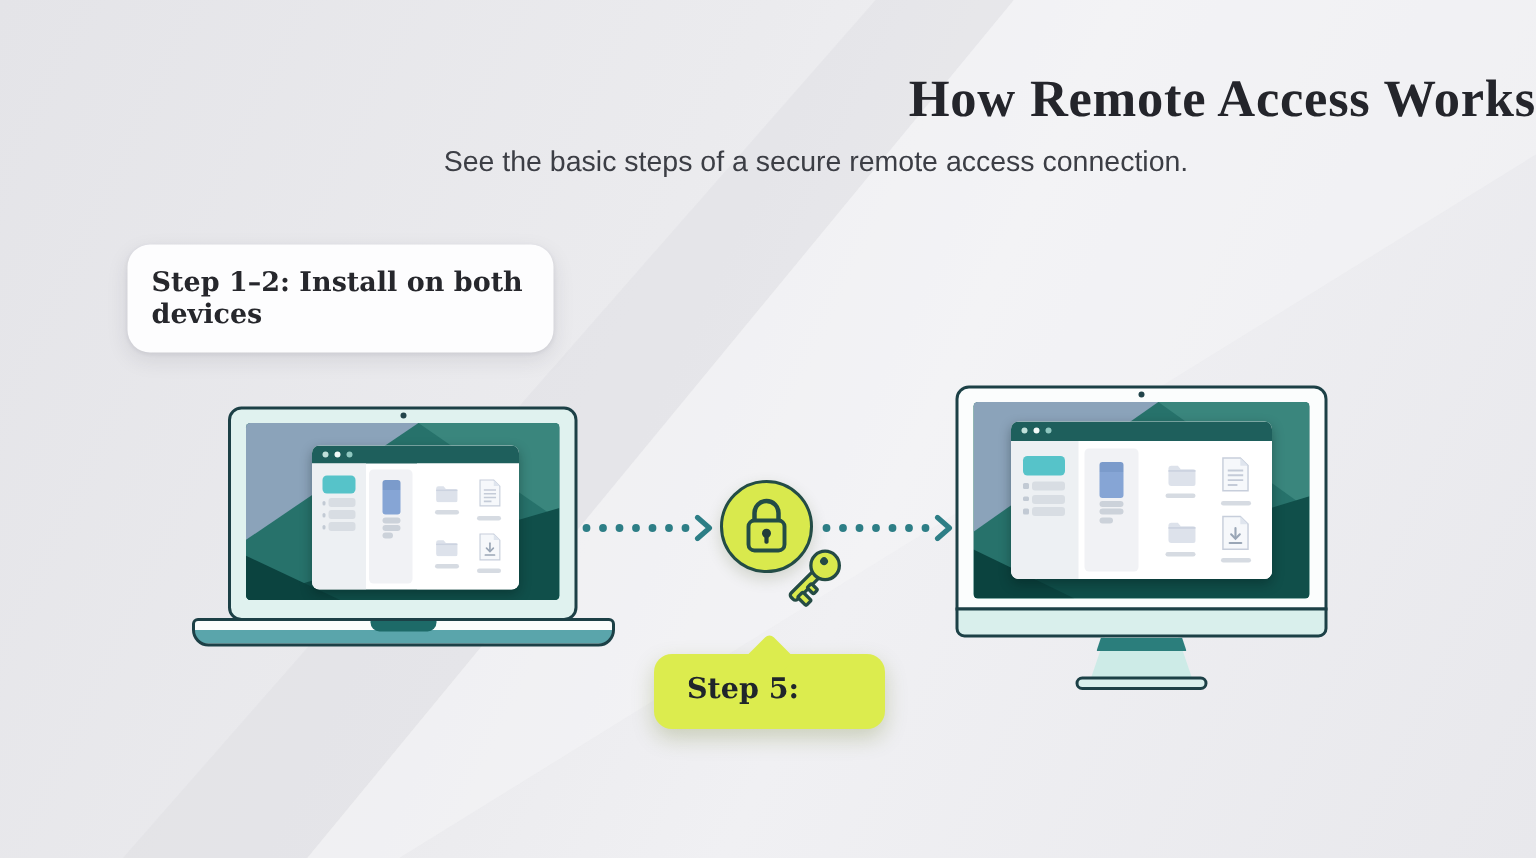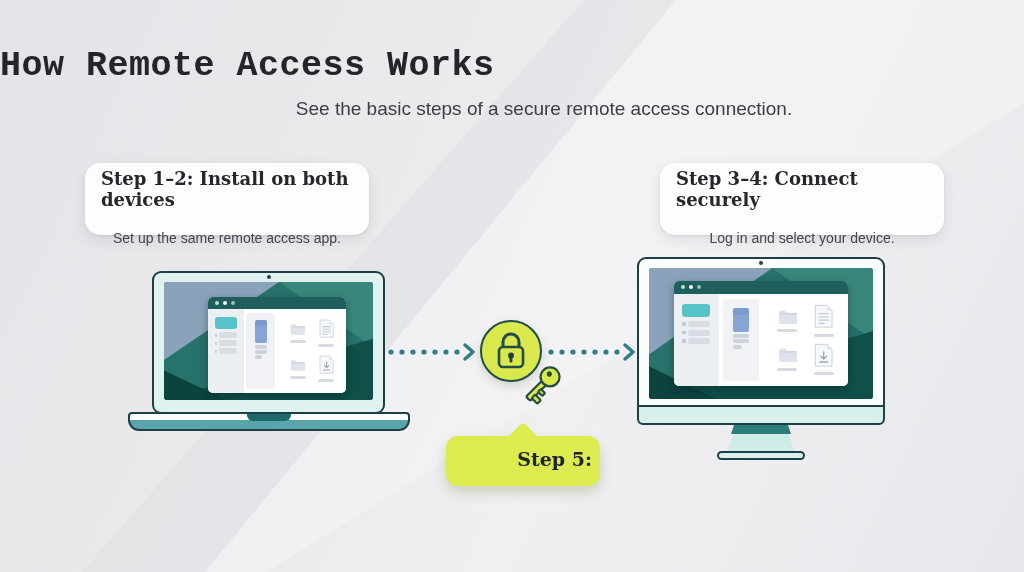--- a/index.html
+++ b/index.html
@@ -5,22 +5,22 @@
   html,body{margin:0;padding:0;}
   body{font-family:"Liberation Sans",sans-serif;}
   .stage{position:relative;width:1024px;height:572px;overflow:hidden;
          background:linear-gradient(115deg,#e4e4e8 0%,#ebebee 40%,#f0f0f3 58%,#e8e8ec 100%);}
   .bg-seam1{position:absolute;inset:0;background:#dddde2;opacity:.45;
             clip-path:polygon(57% 0,66% 0,20% 100%,8% 100%);}
   .bg-seam2{position:absolute;inset:0;background:#f6f6f8;opacity:.5;
             clip-path:polygon(66% 0,100% 0,100% 18%,26% 100%,20% 100%);}
 
   
-  .title{position:absolute;top:46px;left:0;width:100%;text-align:left;
-         font-family:Liberation Mono, monospace;font-weight:700;
+  .title{position:absolute;top:46px;left:0;width:100%;text-align:right;
+         font-family:Liberation Serif, serif;font-weight:700;
          font-size:35px;color:#24252b;letter-spacing:.5px;}
   .subtitle{position:absolute;top:98px;left:0;width:100%;text-align:center;
             font-size:19px;color:#3c3e45;padding-left:32px;}
 
   
   .card{position:absolute;width:284px;height:72px;background:#fdfdfe;border-radius:15px;
         box-shadow:0 5px 14px rgba(40,40,60,.10),0 1px 3px rgba(40,40,60,.08);
         display:flex;flex-direction:column;justify-content:center;align-items:center;gap:4px;}
   .card-left{left:85px;top:163px;}
   .card-right{left:660px;top:163px;}
@@ -98,45 +98,40 @@
   .arrow-left{left:387px;}
   .arrow-right{left:547px;}
   .lock-badge{position:absolute;left:480px;top:320px;width:62px;height:62px;border-radius:50%;
               background:#d9e94d;border:2.5px solid #234c46;box-sizing:border-box;
               display:flex;align-items:center;justify-content:center;
               box-shadow:0 4px 10px rgba(60,80,20,.18);}
   .key-wrap{position:absolute;left:519px;top:360px;width:48px;height:48px;}
 
   
   .callout{position:absolute;left:436px;top:436px;width:154px;background:#dcec4e;
-           border-radius:12px;padding:12px 8px 14px 8px;box-sizing:border-box;text-align:right;
-           box-shadow:0 6px 14px rgba(90,110,20,.25);margin-left:10px;}
+           border-radius:12px;padding:12px 8px 14px 22px;box-sizing:border-box;text-align:left;
+           box-shadow:0 6px 14px rgba(90,110,20,.25);}
   .callout .pointer{position:absolute;top:-9px;left:50%;width:24px;height:24px;margin-left:-12px;
            background:#dcec4e;transform:rotate(45deg);border-radius:4px;}
   .callout h4{position:relative;margin:0 0 2px 0;font-family:"DejaVu Serif","Liberation Serif",serif;
            font-size:19px;font-weight:700;color:#20252b;}
   .callout p{position:relative;margin:0;font-size:17px;font-weight:700;color:#20252b;line-height:1.25;}
 </style>
 </head>
 <body>
 
 <div class="stage">
   <div class="bg-seam1"></div>
   <div class="bg-seam2"></div>
 
   <div class="title">How Remote Access Works</div>
   <div class="subtitle">See the basic steps of a secure remote access connection.</div>
 
   <div class="card card-left">
     <h3>Step 1–2: Install on both devices</h3>
-    <p>Set up the same remote access app.</p>
-  </div>
-  <div class="card card-right">
-    <h3>Step 3–4: Connect securely</h3>
-    <p>Log in and select your device.</p>
   </div>
 
   <div class="laptop">
     <div class="laptop-screen">
       <div class="cam" style="top:2px;"></div>
       <div class="display">
         <div class="facet bluegray"></div>
         <div class="facet sheen"></div>
         <div class="facet dark"></div>
         <div class="facet darkest"></div>

